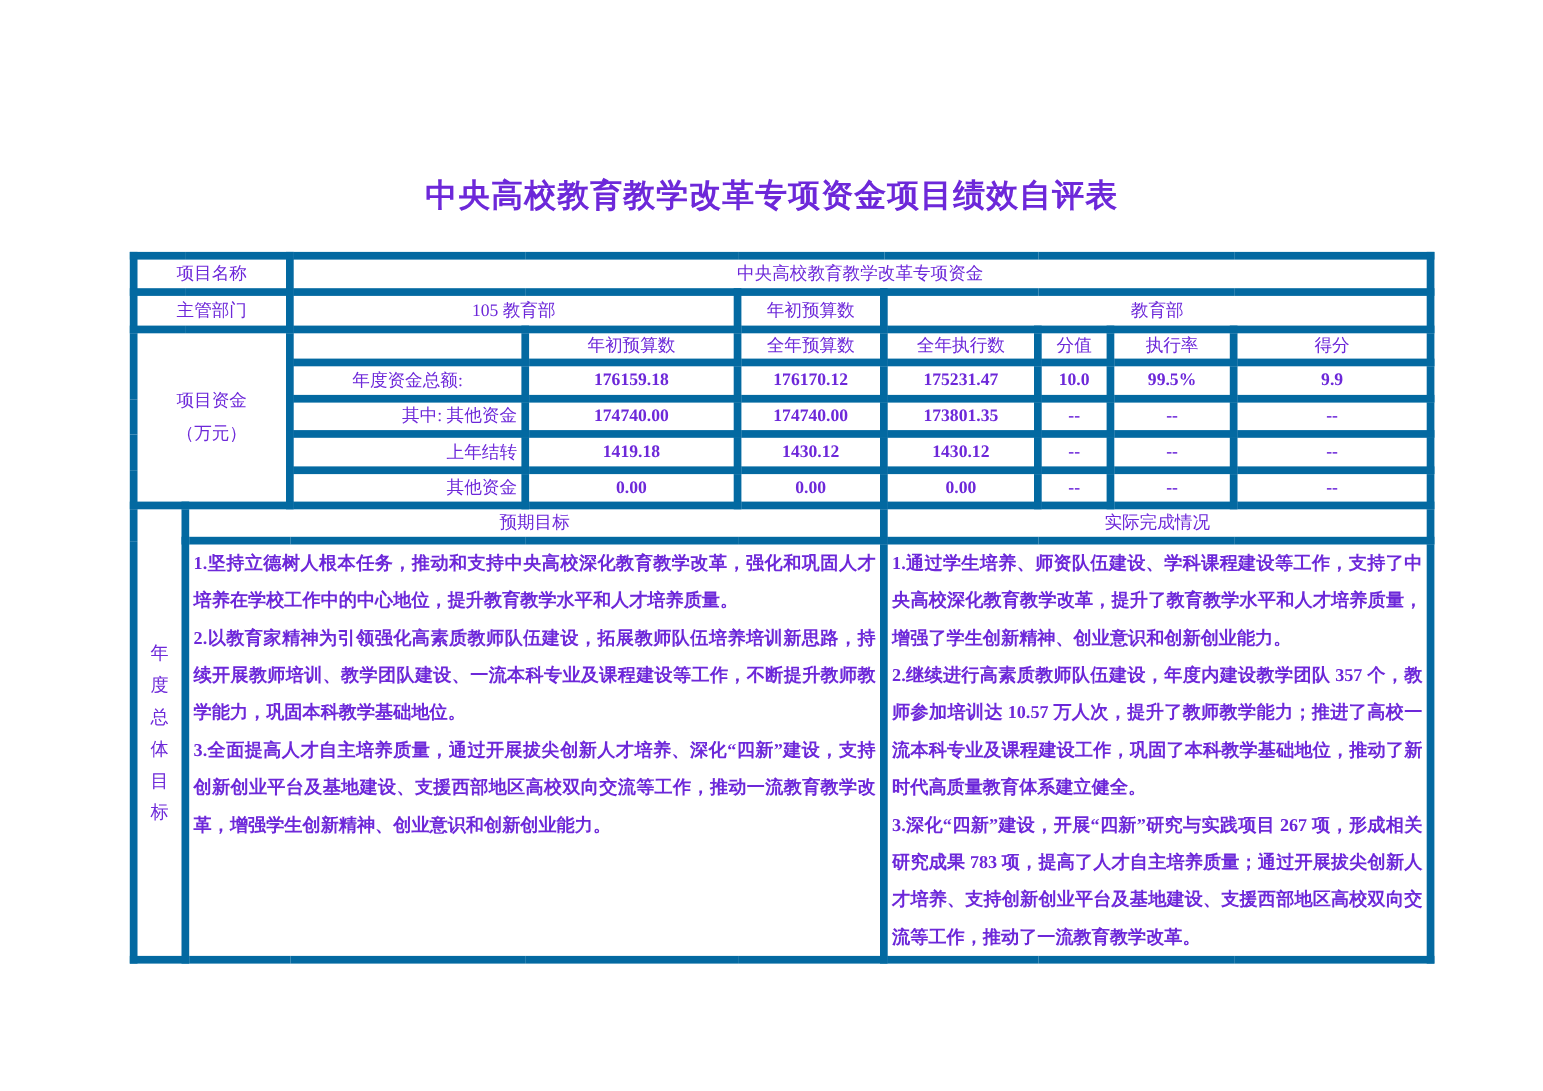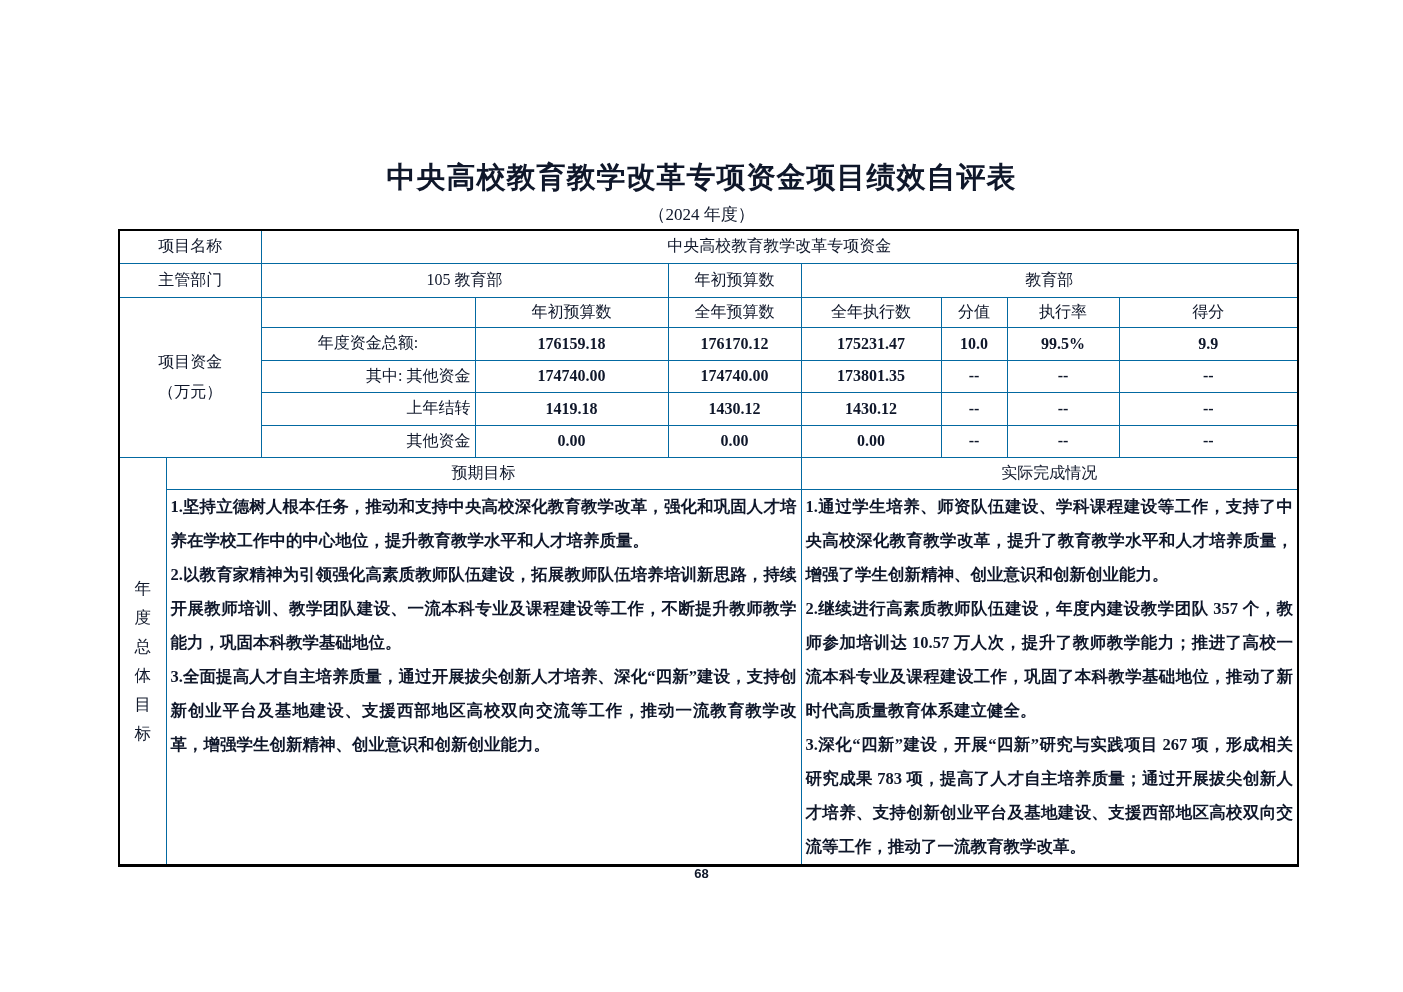--- a/index.html
+++ b/index.html
@@ -2,21 +2,21 @@
 <html><head>
 <meta charset="utf-8">
 <style>
   html, body { margin: 0; padding: 0; background: #ffffff; }
   .page {
     position: relative;
     width: 1403px;
     height: 992px;
     background: #ffffff;
     font-family: "Liberation Serif", "DejaVu Serif", serif;
-    color: #0f172a;
+    color: #6d28d9;
     overflow: hidden;
   }
   .doc-title {
     position: absolute;
     top: 158px; left: 0; right: 0;
     text-align: center;
     font-size: 29px;
     font-weight: bold;
     letter-spacing: 1px;
   }
@@ -29,21 +29,21 @@
   table.eval {
     position: absolute;
     top: 229px; left: 118px;
     width: 1179px;
     border-collapse: collapse;
     table-layout: fixed;
     border: 2px solid #000;
     border-bottom: 3px solid #000;
   }
   table.eval td {
-    border: 1px solid #0369a1;
+    border: 7px solid #0369a1;
     font-size: 16px;
     padding: 0 4px;
     overflow: hidden;
   }
   td.c  { text-align: center; vertical-align: middle; }
   td.r  { text-align: right; vertical-align: middle; padding-right: 14px; }
   td.num { text-align: center; vertical-align: middle; font-size: 15.5px; font-weight: bold; }
   td.goalcell {
     vertical-align: top;
     padding: 3px 11px 0 12px;
@@ -73,21 +73,20 @@
     font-weight: bold;
     font-family: "Liberation Sans", sans-serif;
   }
 </style>
 </head>
 <body>
 
 <div class="page">
 
   <div class="doc-title">中央高校教育教学改革专项资金项目绩效自评表</div>
-  <div class="doc-subtitle">（2024 年度）</div>
 
   <table class="eval">
     <colgroup>
       <col style="width:47px">
         <col style="width:95px">
         <col style="width:214px">
       <col style="width:193px">
         <col style="width:133px">
         <col style="width:140px">
       <col style="width:66px">
@@ -187,15 +186,14 @@
       </td>
       <td colspan="4" class="goalcell">
         <div class="goal-item">1.通过学生培养、师资队伍建设、学科课程建设等工作，支持了中央高校深化教育教学改革，提升了教育教学水平和人才培养质量，增强了学生创新精神、创业意识和创新创业能力。</div>
         <div class="goal-item">2.继续进行高素质教师队伍建设，年度内建设教学团队 357 个，教师参加培训达 10.57 万人次，提升了教师教学能力；推进了高校一流本科专业及课程建设工作，巩固了本科教学基础地位，推动了新时代高质量教育体系建立健全。</div>
         <div class="goal-item">3.深化“四新”建设，开展“四新”研究与实践项目 267 项，形成相关研究成果 783 项，提高了人才自主培养质量；通过开展拔尖创新人才培养、支持创新创业平台及基地建设、支援西部地区高校双向交流等工作，推动了一流教育教学改革。</div>
       </td>
     </tr>
   </tbody>
     </table>
 
-  <div class="page-footer">68</div>
 
 </div>
 
 </body></html>

